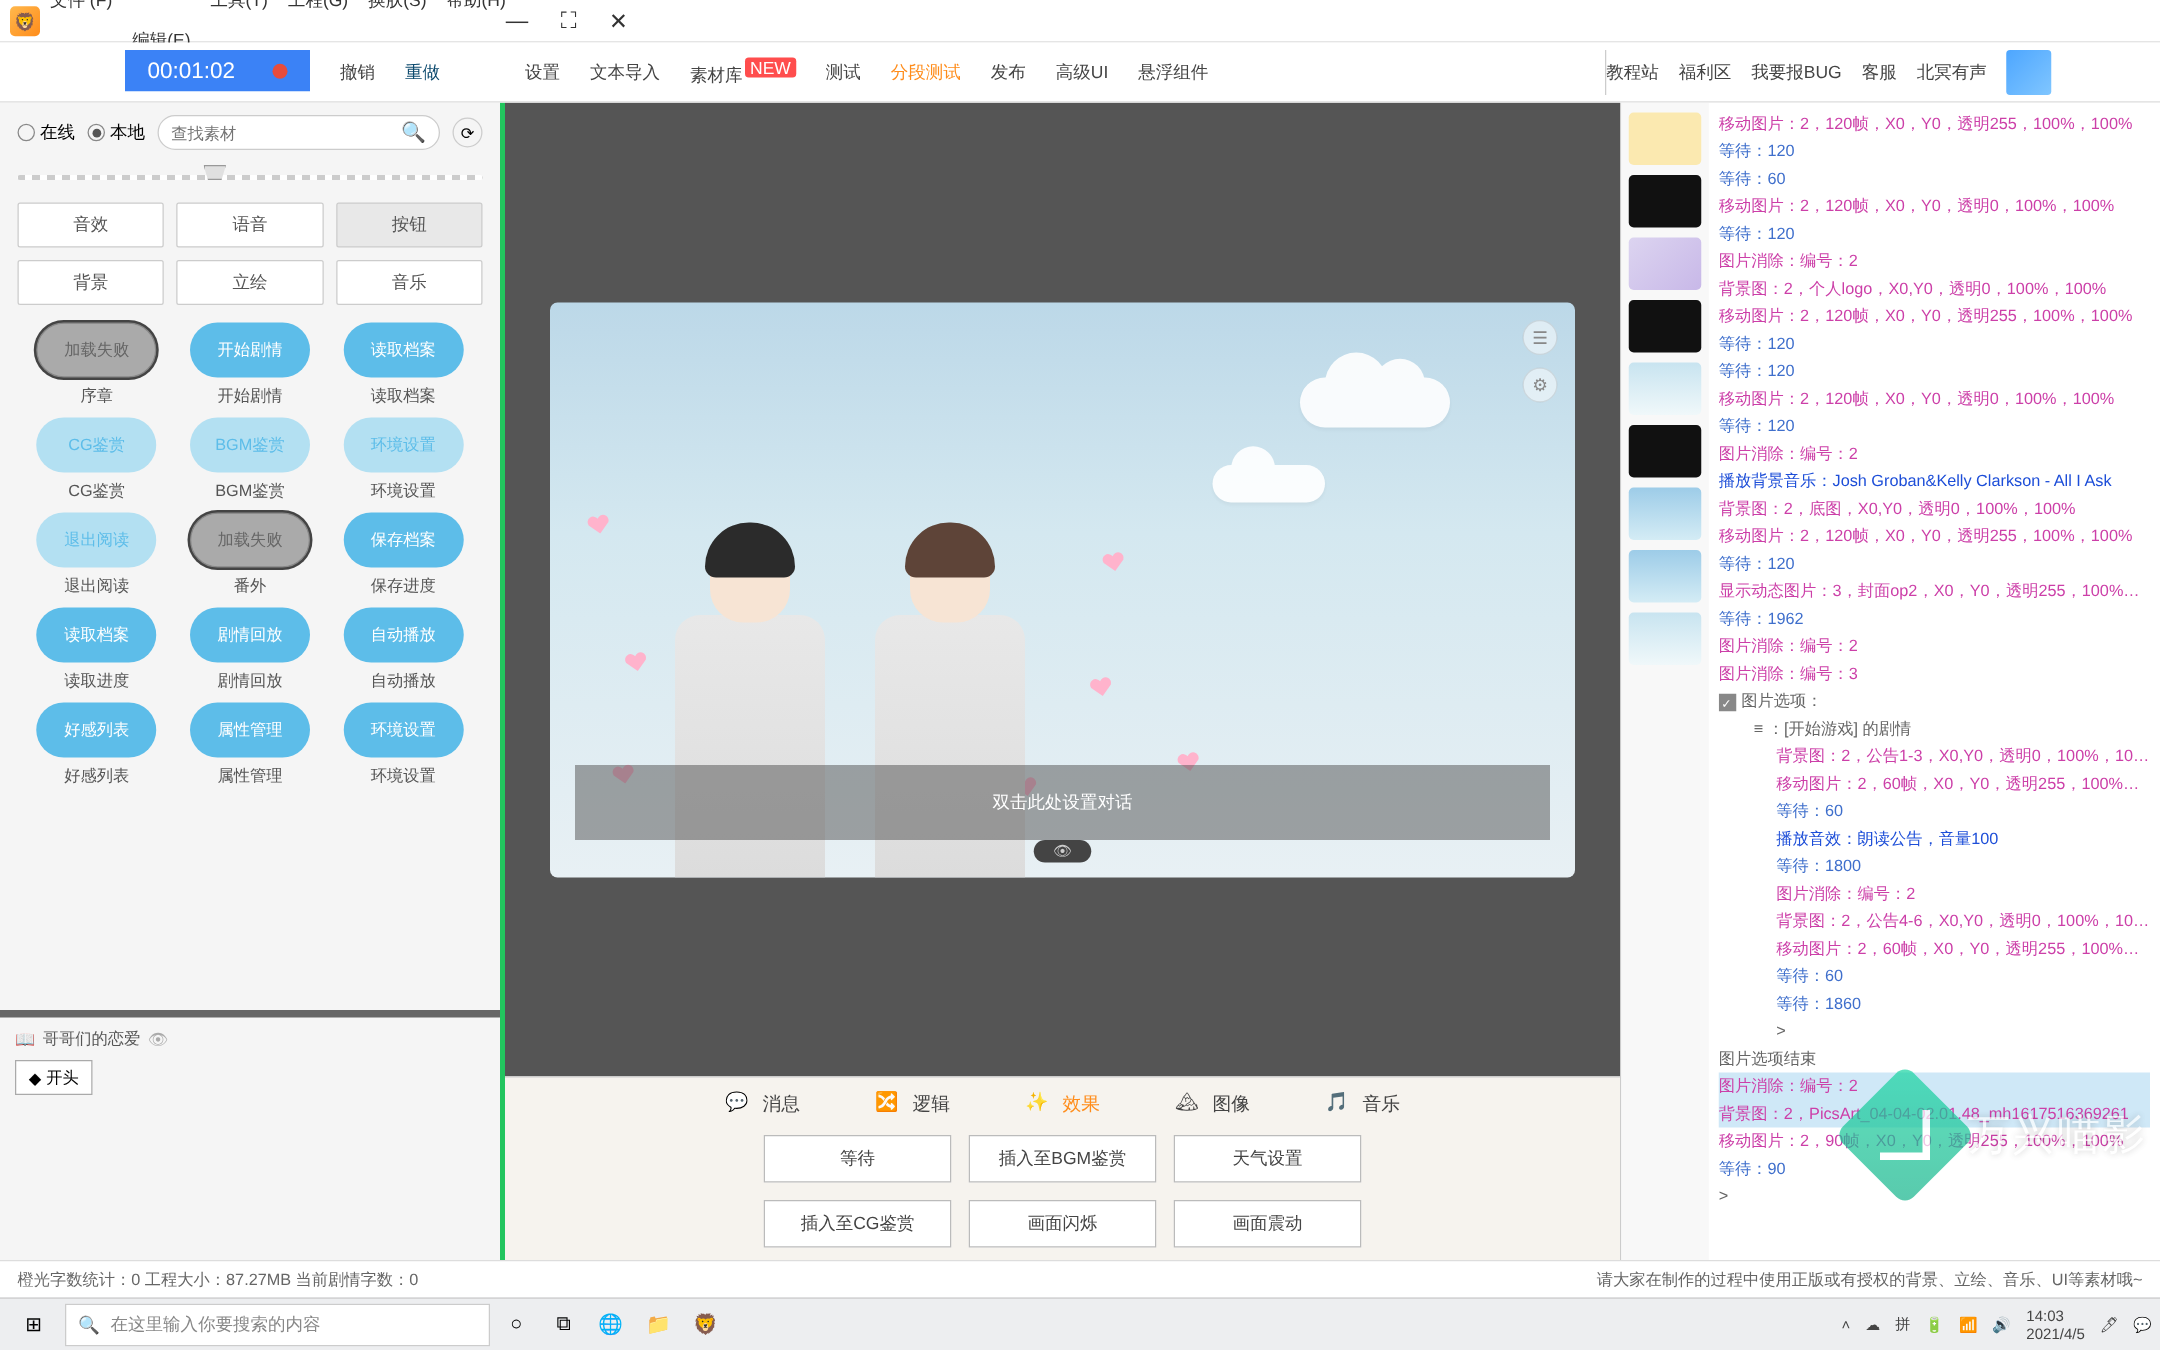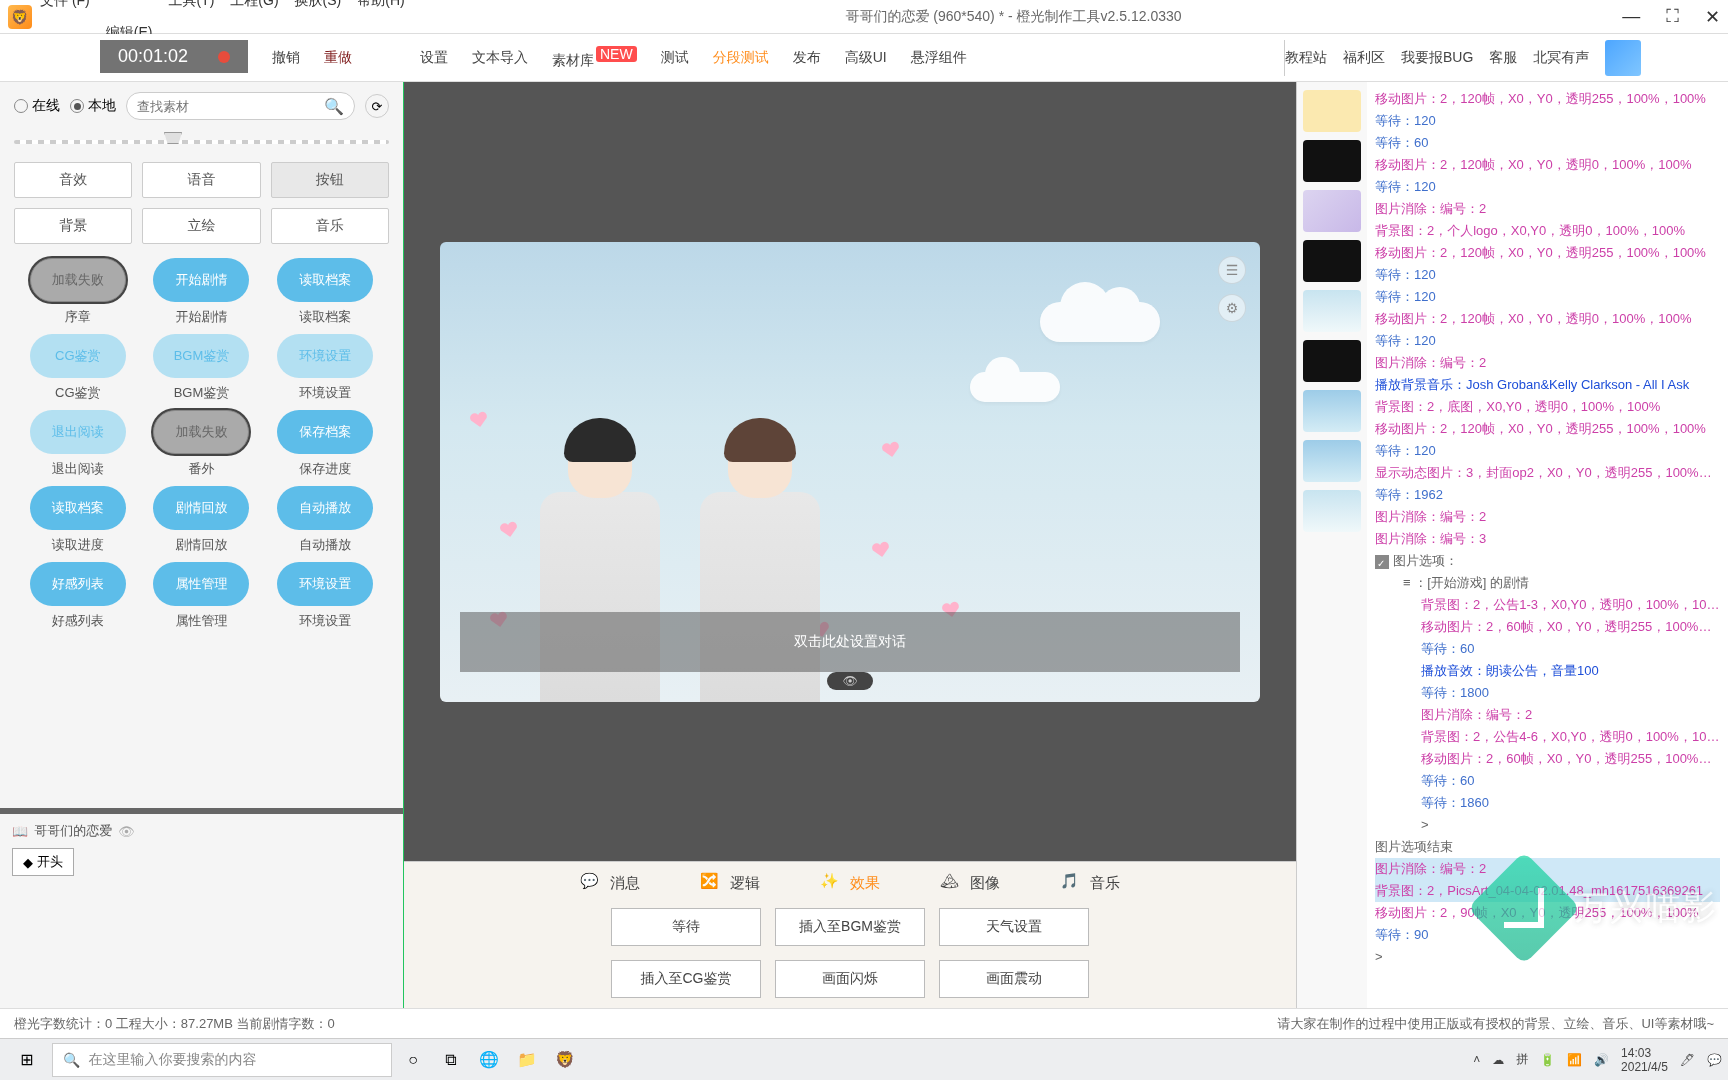--- a/index.html
+++ b/index.html
@@ -6,32 +6,32 @@
 body { width: 1728px; height: 1080px; background: #f0f0f0; overflow: hidden; position: relative; }
 
 .titlebar { height: 34px; background: #fff; display: flex; align-items: center; padding: 0 8px; border-bottom: 1px solid #ddd; }
 .titlebar .logo { width: 24px; height: 24px; margin-right: 8px; background: linear-gradient(135deg,#ffb84d,#ff8c1a); border-radius: 4px; display: flex; align-items: center; justify-content: center; font-size: 14px; }
 .titlebar .menus { display: flex; gap: 16px; font-size: 14px; color: #333; }
 .titlebar .title { flex: 1; text-align: center; font-size: 14px; color: #666; }
 .titlebar .winbtns { display: flex; gap: 26px; font-size: 18px; color: #333; }
 .titlebar .winbtns span { cursor: pointer; }
 
 .toolbar { height: 48px; background: #fff; display: flex; align-items: center; padding: 0 12px; font-size: 14px; color: #444; border-bottom: 1px solid #ddd; position: relative; gap: 24px; }
-.toolbar .timer { position: absolute; left: 100px; top: 6px; background: #737373; color: #fff; padding: 6px 18px; font-size: 18px; display: flex; align-items: center; gap: 10px; }
+.toolbar .timer { position: absolute; left: 100px; top: 6px; background: #3b82f6; color: #fff; padding: 6px 18px; font-size: 18px; display: flex; align-items: center; gap: 10px; }
 .toolbar .timer .rec { width: 12px; height: 12px; border-radius: 50%; background: #e74c3c; margin-left: 20px; }
 .toolbar .item { cursor: pointer; }
-.toolbar .item.disabled { color: #7f1d1d; }
+.toolbar .item.disabled { color: #0c4a6e; }
 .toolbar .item.orange { color: #ff8c1a; }
 .toolbar .badge { background: #ff4d4d; color: #fff; font-size: 14px; padding: 0 4px; border-radius: 3px; margin-left: 2px; vertical-align: super; }
 .toolbar .right { margin-left: auto; display: flex; gap: 16px; align-items: center; }
 .toolbar .avatar { width: 36px; height: 36px; background: linear-gradient(135deg,#4da6ff,#80c6ff); border-radius: 3px; }
 
 .main { display: flex; height: calc(100% - 34px - 48px - 30px - 42px); }
 
-.left { width: 404px; background: #f5f5f5; display: flex; flex-direction: column; border-right: 1px solid #22c55e; }
+.left { width: 404px; background: #f5f5f5; display: flex; flex-direction: column; border-right: 4px solid #22c55e; }
 .lefttop { padding: 10px 14px; display: flex; align-items: center; gap: 10px; }
 .radio { display: flex; align-items: center; gap: 4px; font-size: 14px; }
 .radio .dot { width: 14px; height: 14px; border: 1px solid #888; border-radius: 50%; display: inline-flex; align-items: center; justify-content: center; }
 .radio .dot.on::after { content:''; width: 7px; height: 7px; background: #555; border-radius: 50%; }
 .searchbox { flex: 1; display: flex; border: 1px solid #ccc; border-radius: 14px; height: 28px; align-items: center; padding: 0 10px; background: #fff; }
 .searchbox input { border: none; outline: none; flex: 1; font-size: 13px; background: transparent; }
 .refreshbtn { width: 24px; height: 24px; border: 1px solid #ccc; border-radius: 50%; display: flex; align-items: center; justify-content: center; font-size: 13px; cursor: pointer; }
 .slider { height: 16px; margin: 4px 14px; position: relative; }
 .slider .track { height: 4px; background: repeating-linear-gradient(90deg,#ccc 0 6px,#fff 6px 12px); margin-top: 6px; border-radius: 2px; }
 .slider .thumb { position: absolute; left: 40%; top: -2px; width: 18px; height: 12px; background: #e0e0e0; border: 1px solid #999; clip-path: polygon(0 0,100% 0,80% 100%,20% 100%); }
@@ -123,21 +123,20 @@
 <div class="titlebar">
   <div class="logo">🦁</div>
   <div class="menus" id="menus">
       <span style="cursor: pointer;">文件 (F)</span>
       <span style="cursor: pointer; margin-top: 32px;">编辑(E)</span>
       <span style="cursor: pointer;">工具(T)</span>
       <span style="cursor: pointer;">工程(G)</span>
       <span style="cursor: pointer;">换肤(S)</span>
       <span style="cursor: pointer;">帮助(H)</span>
     </div>
-  <div class="title">哥哥们的恋爱 (960*540)  * - 橙光制作工具v2.5.12.0330</div>
   <div class="winbtns">
     <span>—</span>
     <span>⛶</span>
     <span>✕</span>
   </div>
 </div>
 
 <div class="toolbar">
   <div class="timer">
     <span>00:01:02</span>

